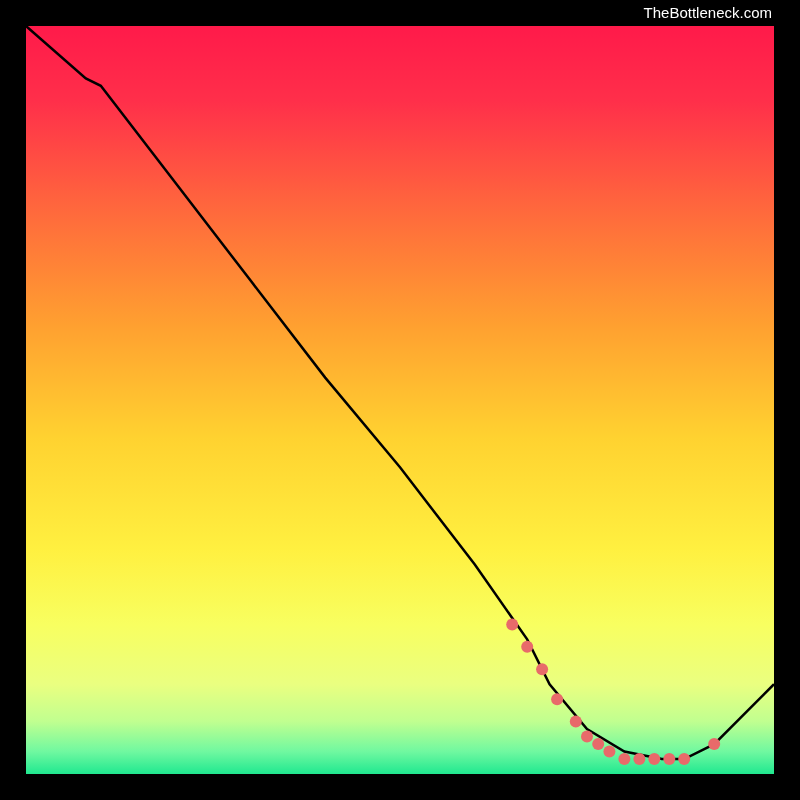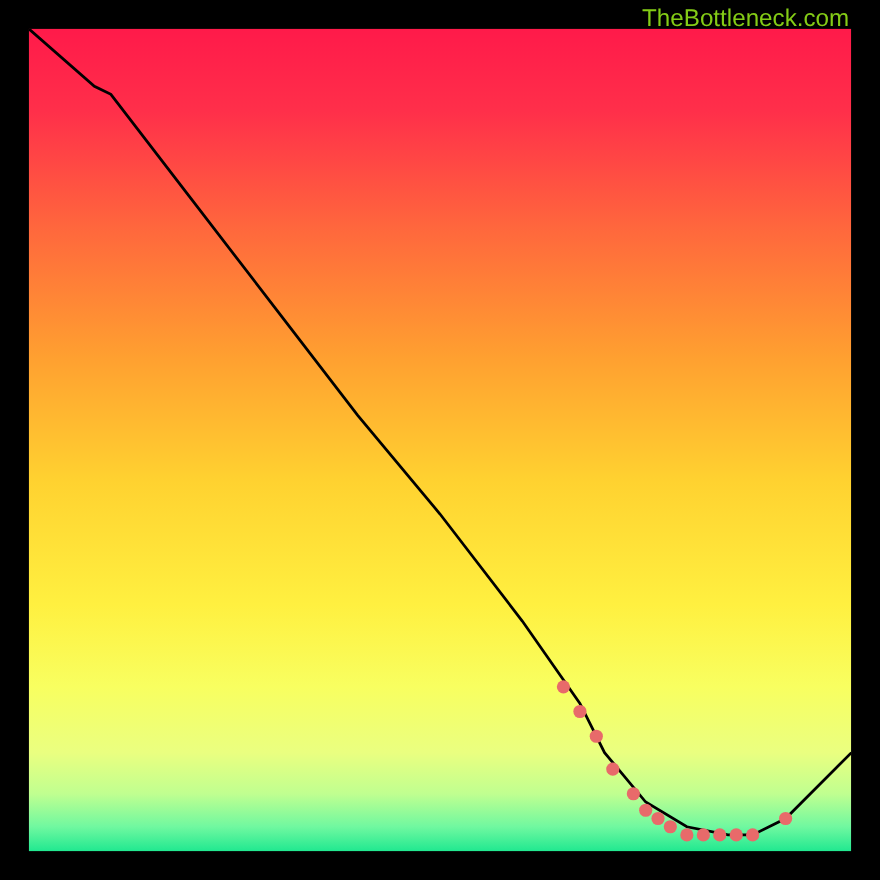--- a/index.html
+++ b/index.html
@@ -29,22 +29,22 @@
     position: absolute;
     left: 0;
     top: 0;
     width: 100%;
     height: 100%;
   }
   .watermark {
     position: absolute;
     top: 4px;
     right: 28px;
-    color: #84cc16;
-    font-size: 22px;
+    color: #ffffff;
+    font-size: 15px;
     font-weight: 500;
     font-family: Arial, sans-serif;
   }
   .curve-svg {
     position: absolute;
     left: 0;
     top: 0;
     width: 100%;
     height: 100%;
   }

